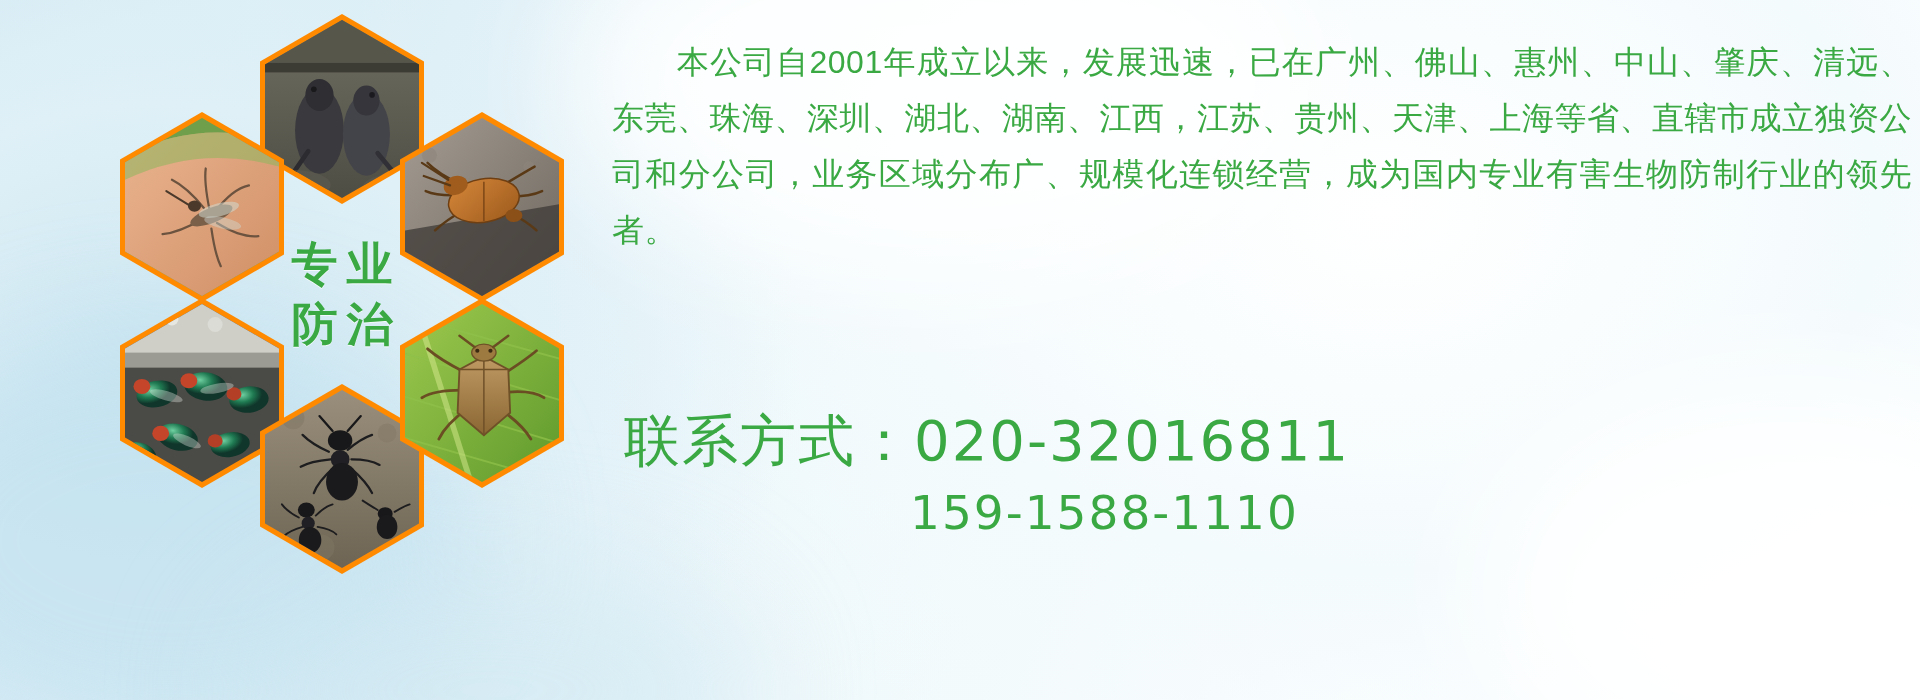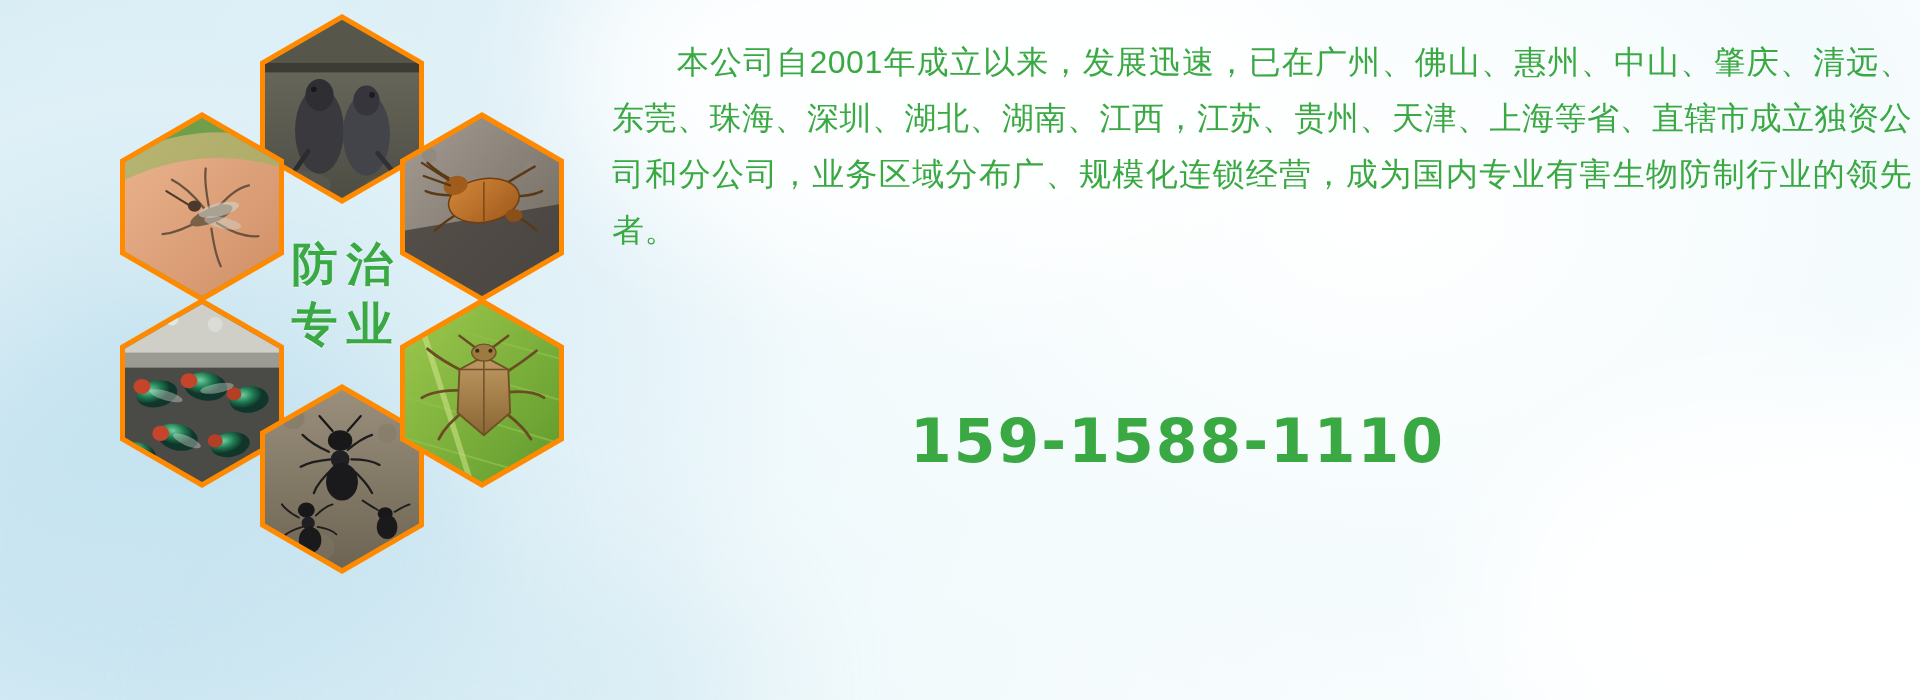--- a/index.html
+++ b/index.html
@@ -106,22 +106,22 @@
     color: #3aa943;
   }
   .contact-line-1 {
     font-size: 56px;
     font-weight: 500;
     letter-spacing: 2px;
     line-height: 72px;
     white-space: nowrap;
   }
   .contact-line-2 {
-    font-size: 60px;
-    font-weight: 700;
+    font-size: 47px;
+    font-weight: 400;
     letter-spacing: 2px;
     line-height: 72px;
     padding-left: 286px;
     white-space: nowrap;
   }
 </style>
 </head>
 <body>
 
 <div id="banner">
@@ -346,26 +346,27 @@
           <path d="M58 70 L110 70" stroke="#6f5128" stroke-width="1.6"></path>
           <ellipse cx="84" cy="52" rx="13" ry="9" fill="#9d7a40" stroke="#6f5128" stroke-width="1.4"></ellipse>
           <path d="M74 46 L58 34 M94 46 L110 34" stroke="#6b4d23" stroke-width="2.6" stroke-linecap="round" fill="none"></path>
           <circle cx="77" cy="50" r="2.2" fill="#3a2a12"></circle>
             <circle cx="91" cy="50" r="2.2" fill="#3a2a12"></circle>
         </svg>
       </div>
     </div>
 
     <div id="hex-center">
+      <div class="cn">专业</div>
       <div class="cn">防治</div>
-      <div class="cn">专业</div>
     </div>
   </div>
 
   <div id="copy">
     <p id="intro"><span class="indent"></span><span>本公司自2001年成立以来，发展迅速，已在广州、佛山、惠州、中山、肇庆、清远、东莞、珠海、深圳、湖北、湖南、江西，江苏、贵州、天津、上海等省、直辖市成立独资公司和分公司，业务区域分布广、规模化连锁经营，成为国内专业有害生物防制行业的领先者。</span></p>
   </div>
 
   <div id="contact">
+    <div class="contact-line-1"><span>联系方式：</span><span>020-32016811</span></div>
     <div class="contact-line-2"><span>159-1588-1110</span></div>
   </div>
 
 </div>
 
 </body></html>

